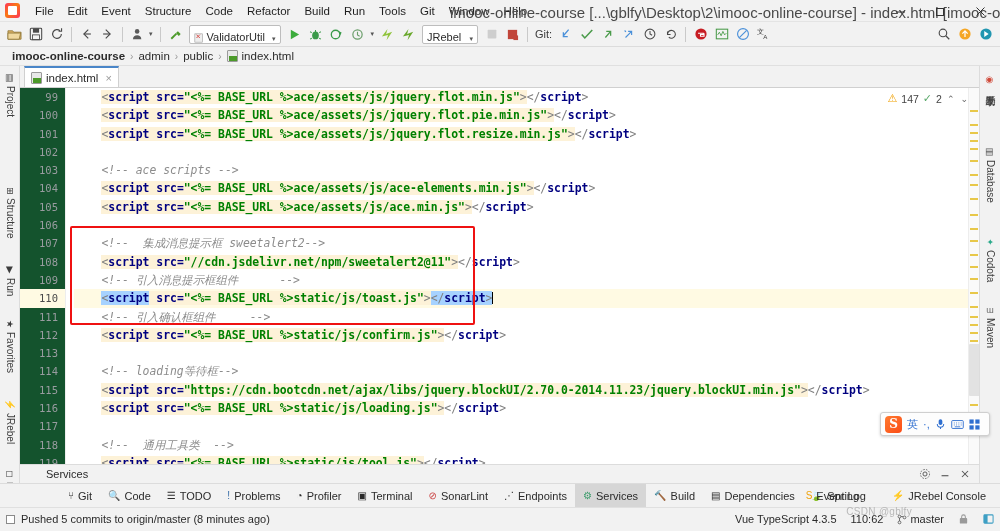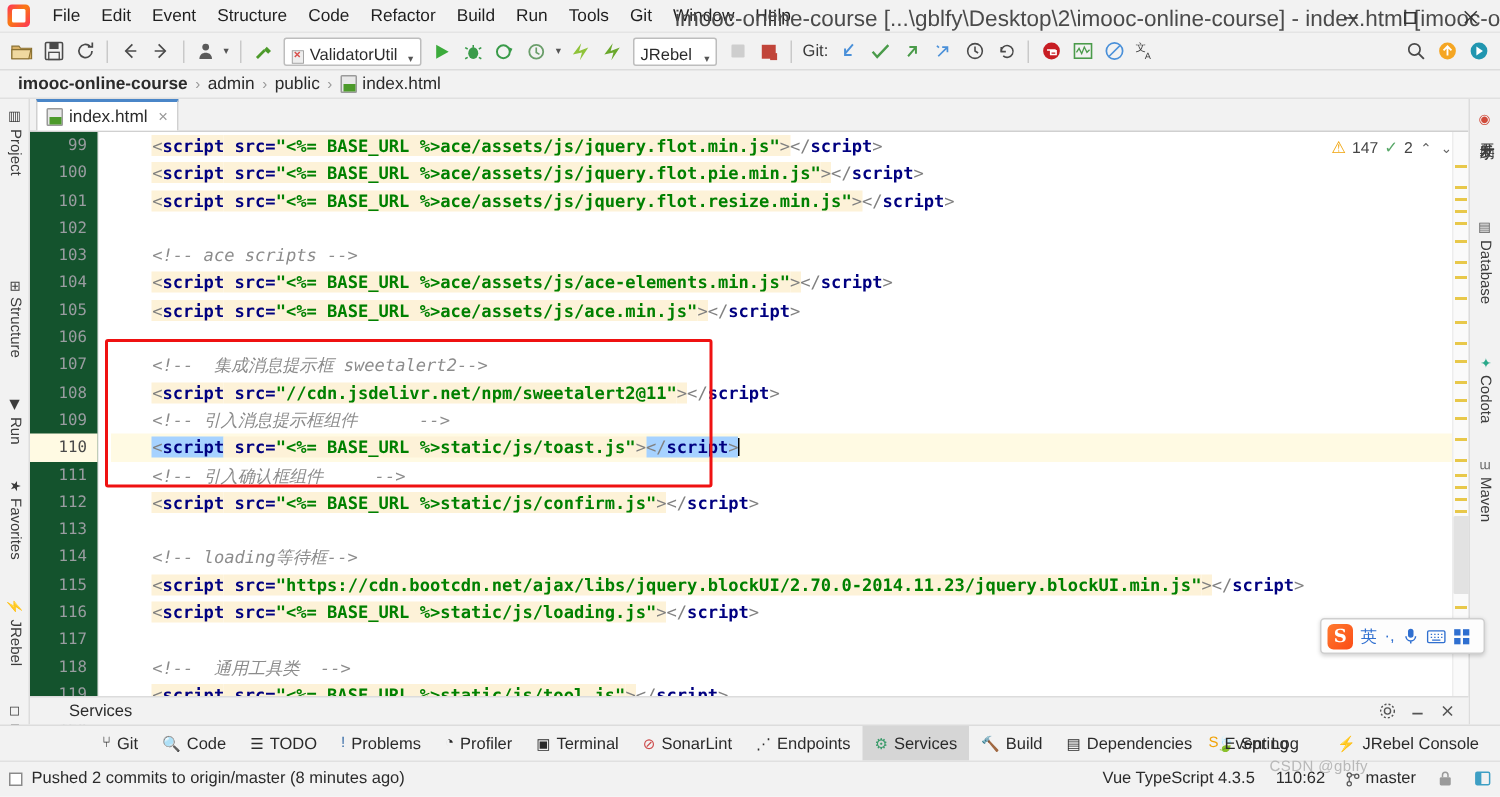--- a/index.html
+++ b/index.html
@@ -715,21 +715,21 @@
             <span>Event Log</span>
           </div>
           <div class="twbtn">
             <span style="font-size: 10px; color: rgb(106, 168, 44);">⚡</span>
             <span>JRebel Console</span>
           </div>
         </div>
       </div>
     <div class="statusbar">
       <span class="chkbox"></span>
-      <span>Pushed 2 commits to origin/master (8 minutes ago)</span>
+      <span>Pushed 5 commits to origin/master (8 minutes ago)</span>
       <div class="st-right">
         <span>Vue TypeScript 4.3.5</span>
         <span>110:62</span>
         <span style="display:flex;align-items:center;gap:3px;">
           <svg width="10" height="11" viewBox="0 0 12 13">
               <circle cx="3" cy="3" r="1.7" fill="none" stroke="#555" stroke-width="1"></circle>
               <circle cx="3" cy="10" r="1.7" fill="none" stroke="#555" stroke-width="1"></circle>
               <circle cx="9" cy="4" r="1.7" fill="none" stroke="#555" stroke-width="1"></circle>
               <path d="M3 4.7v3.6M4.7 3H7.3" stroke="#555" stroke-width="1"></path>
             </svg>

